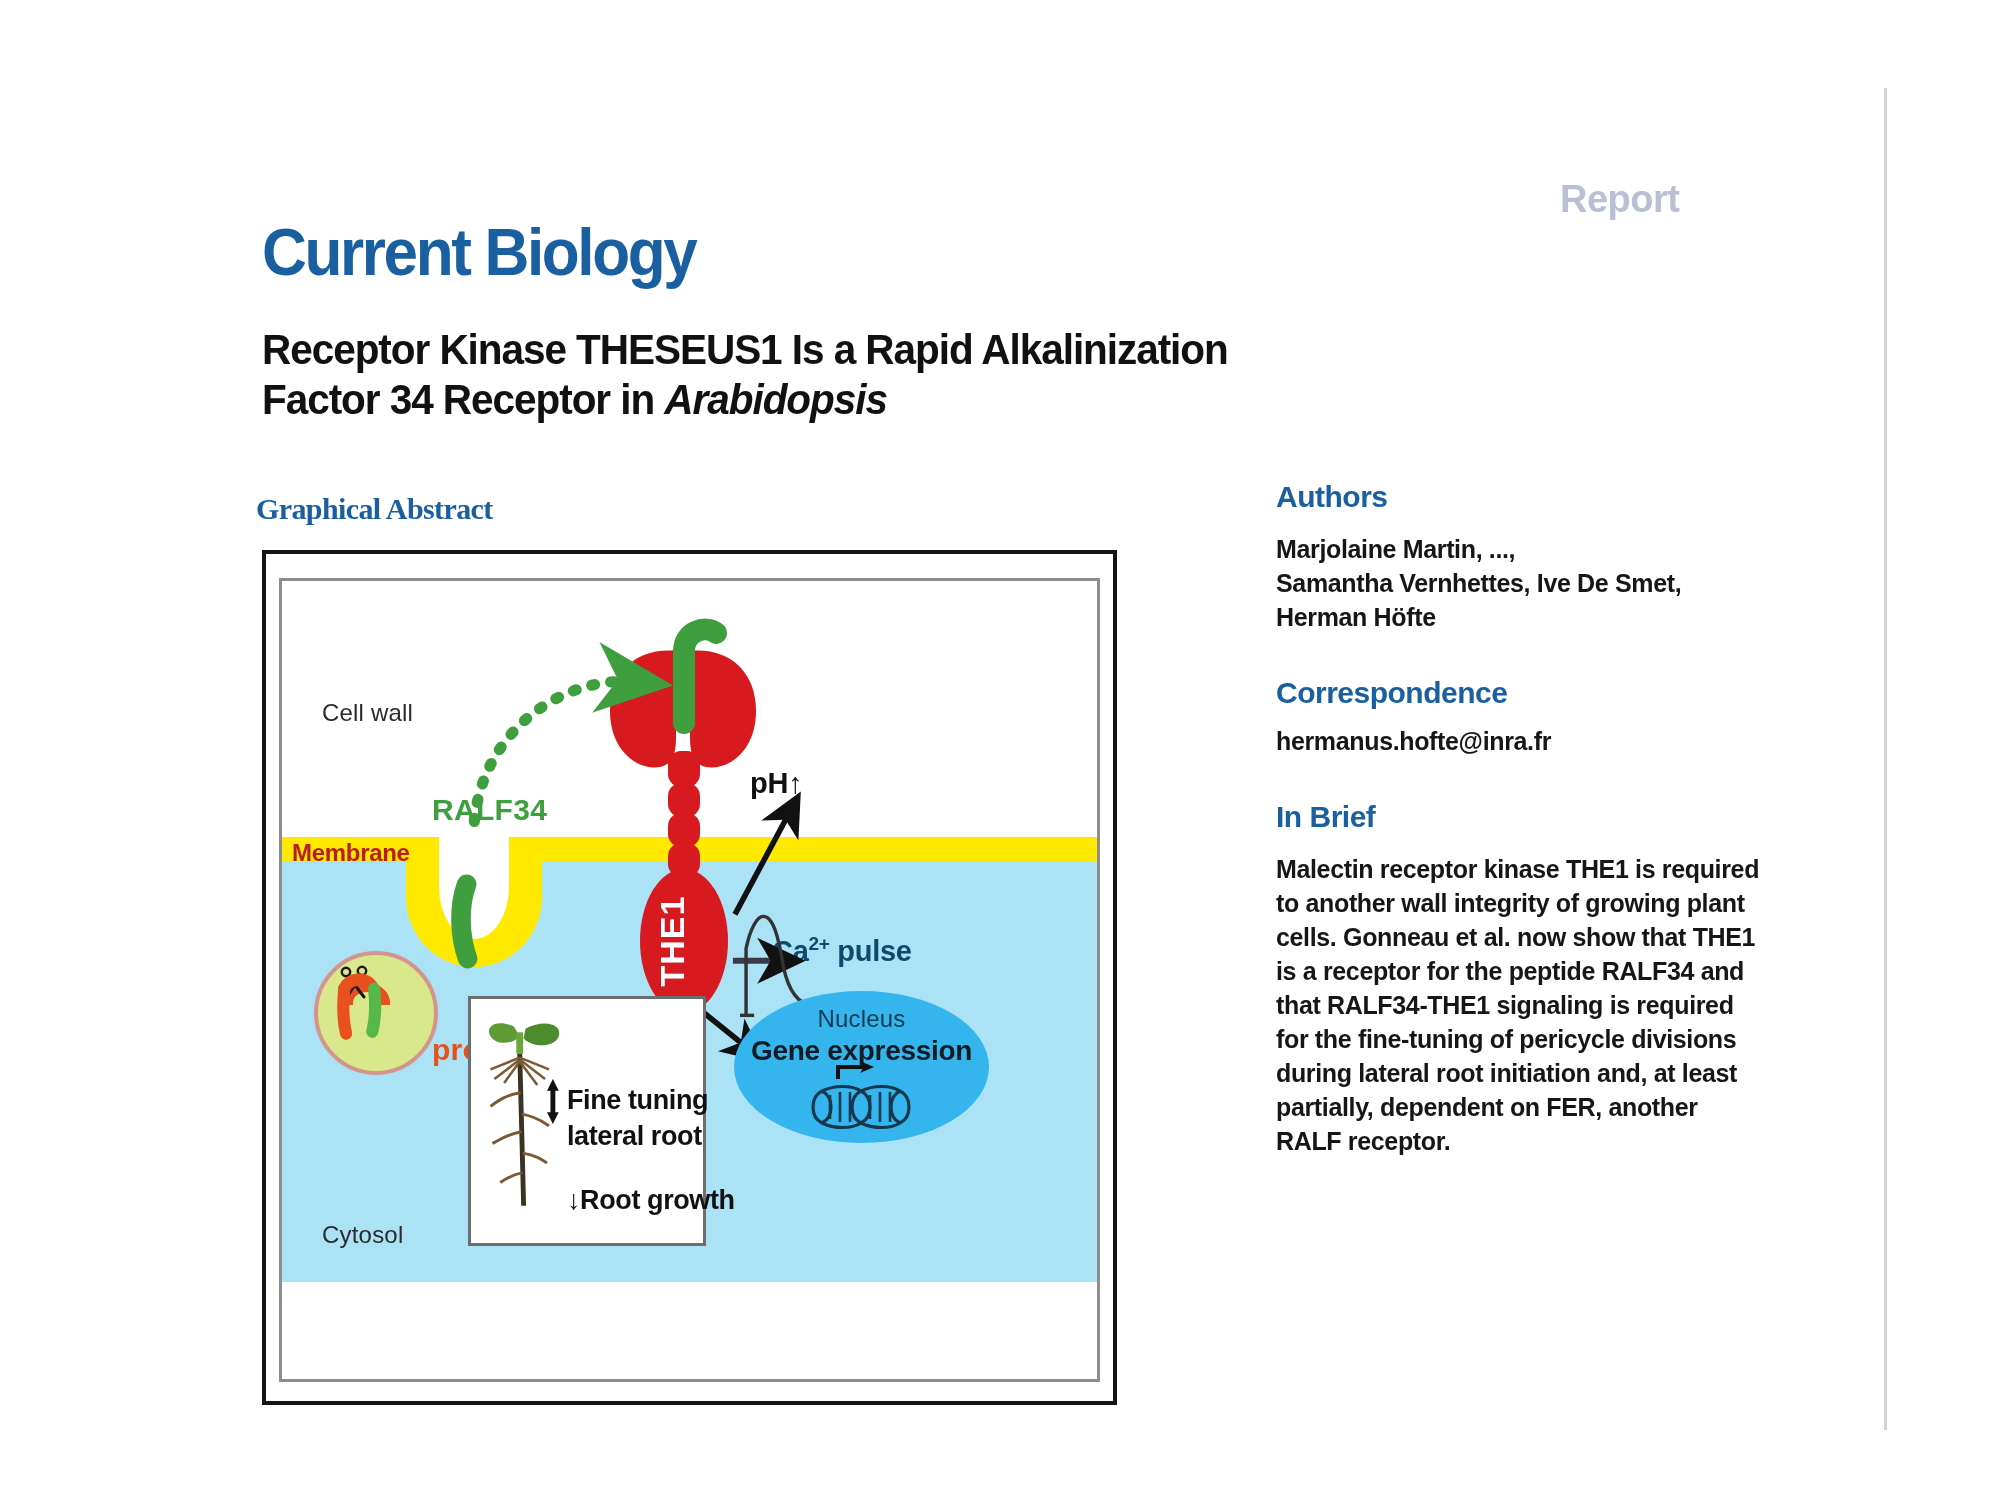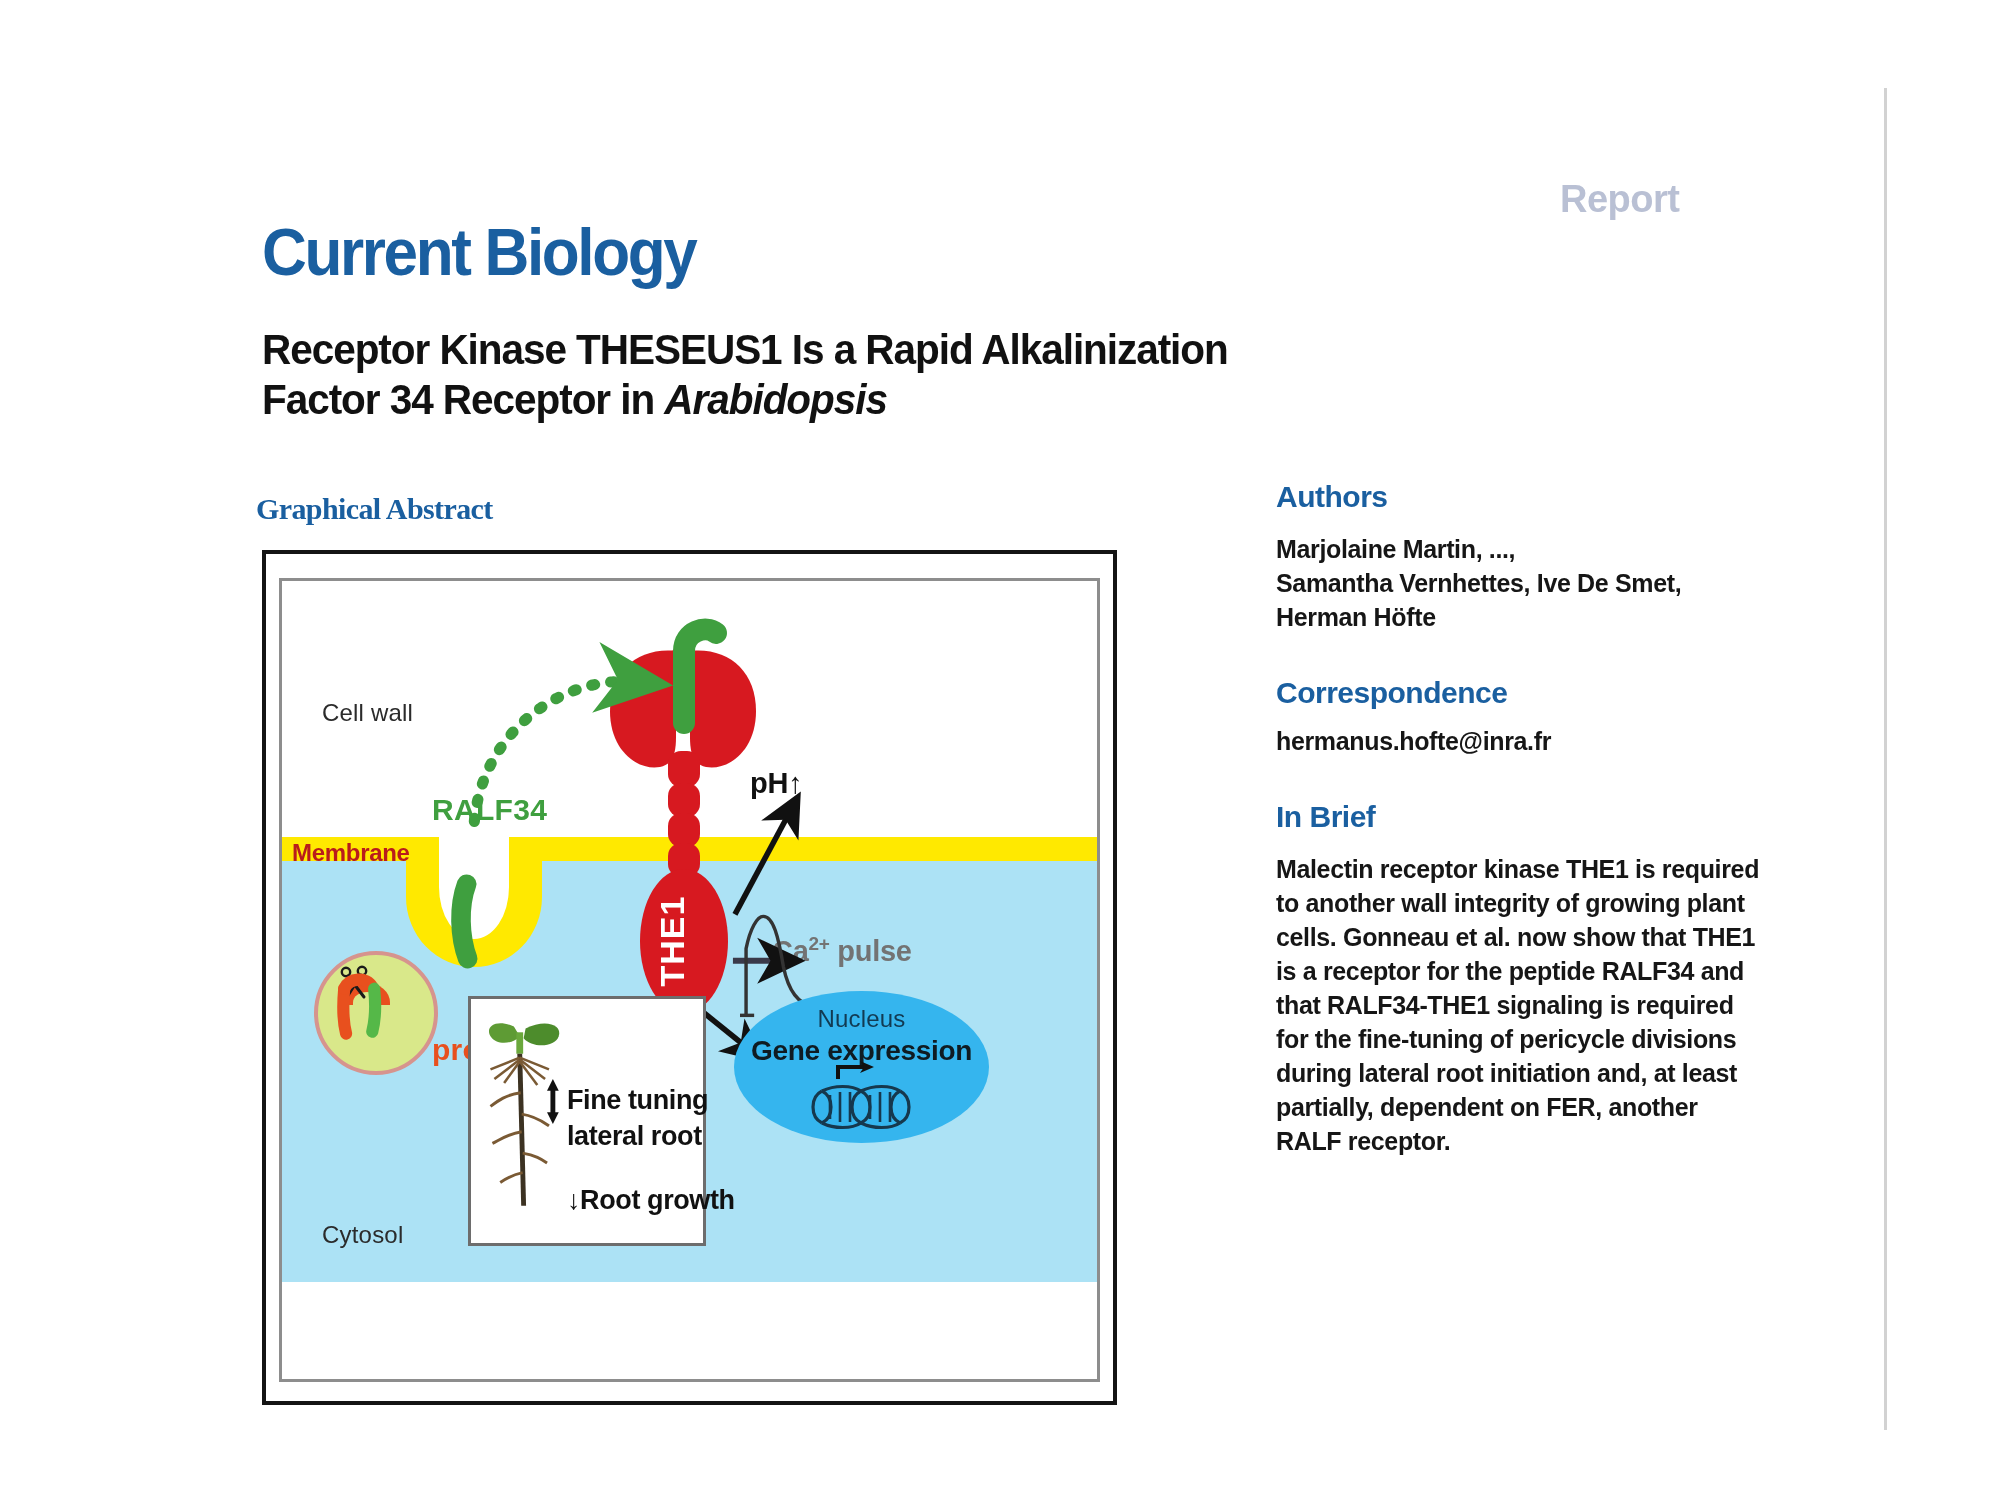--- a/index.html
+++ b/index.html
@@ -98,21 +98,21 @@
     font-size:30px;font-weight:bold;letter-spacing:0.2px;white-space:nowrap;
   }
   .lbl-prolrf .pro{color:#e8501e;}
   .lbl-prolrf .ralf{color:#3f9f3f;}
   .lbl-ph{
     position:absolute;left:468px;top:186px;
     font-size:29px;font-weight:bold;color:#111;letter-spacing:-0.3px;
   }
   .lbl-ca{
     position:absolute;left:490px;top:352px;
-    font-size:29px;font-weight:bold;color:#737373;letter-spacing:-0.3px;white-space:nowrap;text-align:right;
+    font-size:29px;font-weight:bold;color:#0c4a6e;letter-spacing:-0.3px;white-space:nowrap;text-align:right;
   }
   .lbl-ca sup{font-size:19px;}
 
   
   .vesicle{
     position:absolute;left:32px;top:370px;width:124px;height:124px;
     border-radius:50%;background:#d9e88a;border:4px solid #d6948e;
     box-sizing:border-box;
   }
   .ves-orange2{

